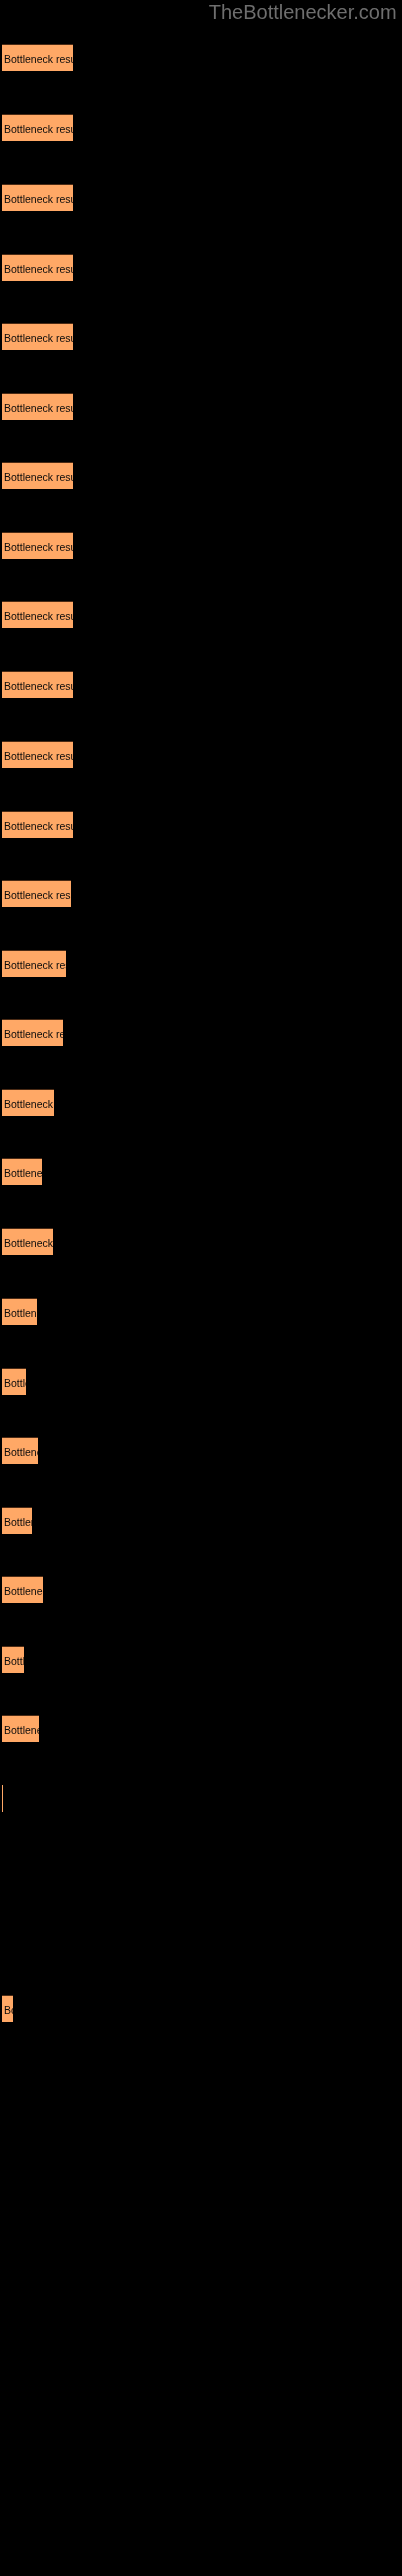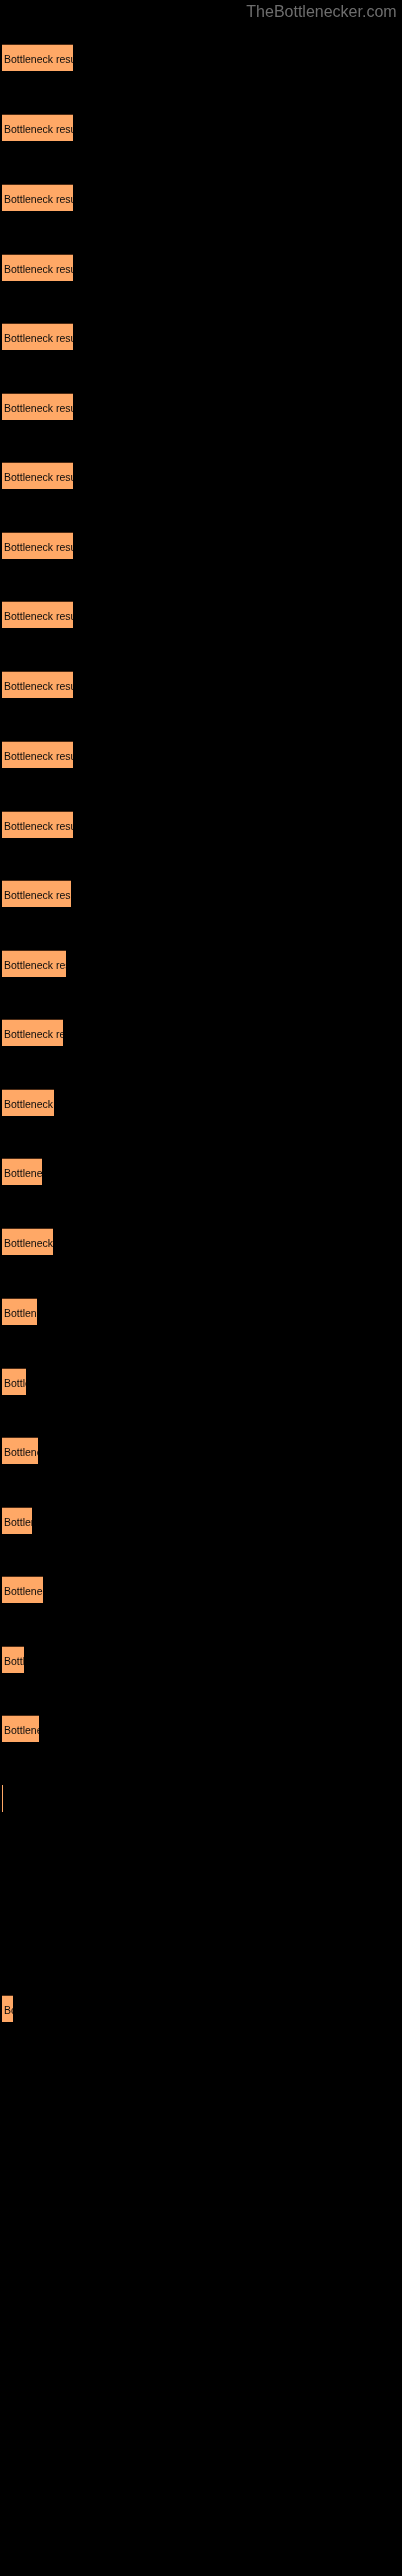--- a/index.html
+++ b/index.html
@@ -18,21 +18,21 @@
     position: absolute;
     left: 0; top: 0;
     width: 403px;
     height: 2576px;
     background: #000000;
   }
   .chart-title {
     position: absolute;
     right: 6.4px;
     top: 0px;
-    font-size: 16px;
+    font-size: 20px;
     line-height: 24px;
     color: #6e6e6e;
     letter-spacing: 0px;
     white-space: nowrap;
     font-family: "Liberation Sans", sans-serif;
   }
   .bars-layer {
     position: absolute;
     left: 0; top: 0;
     width: 403px;

